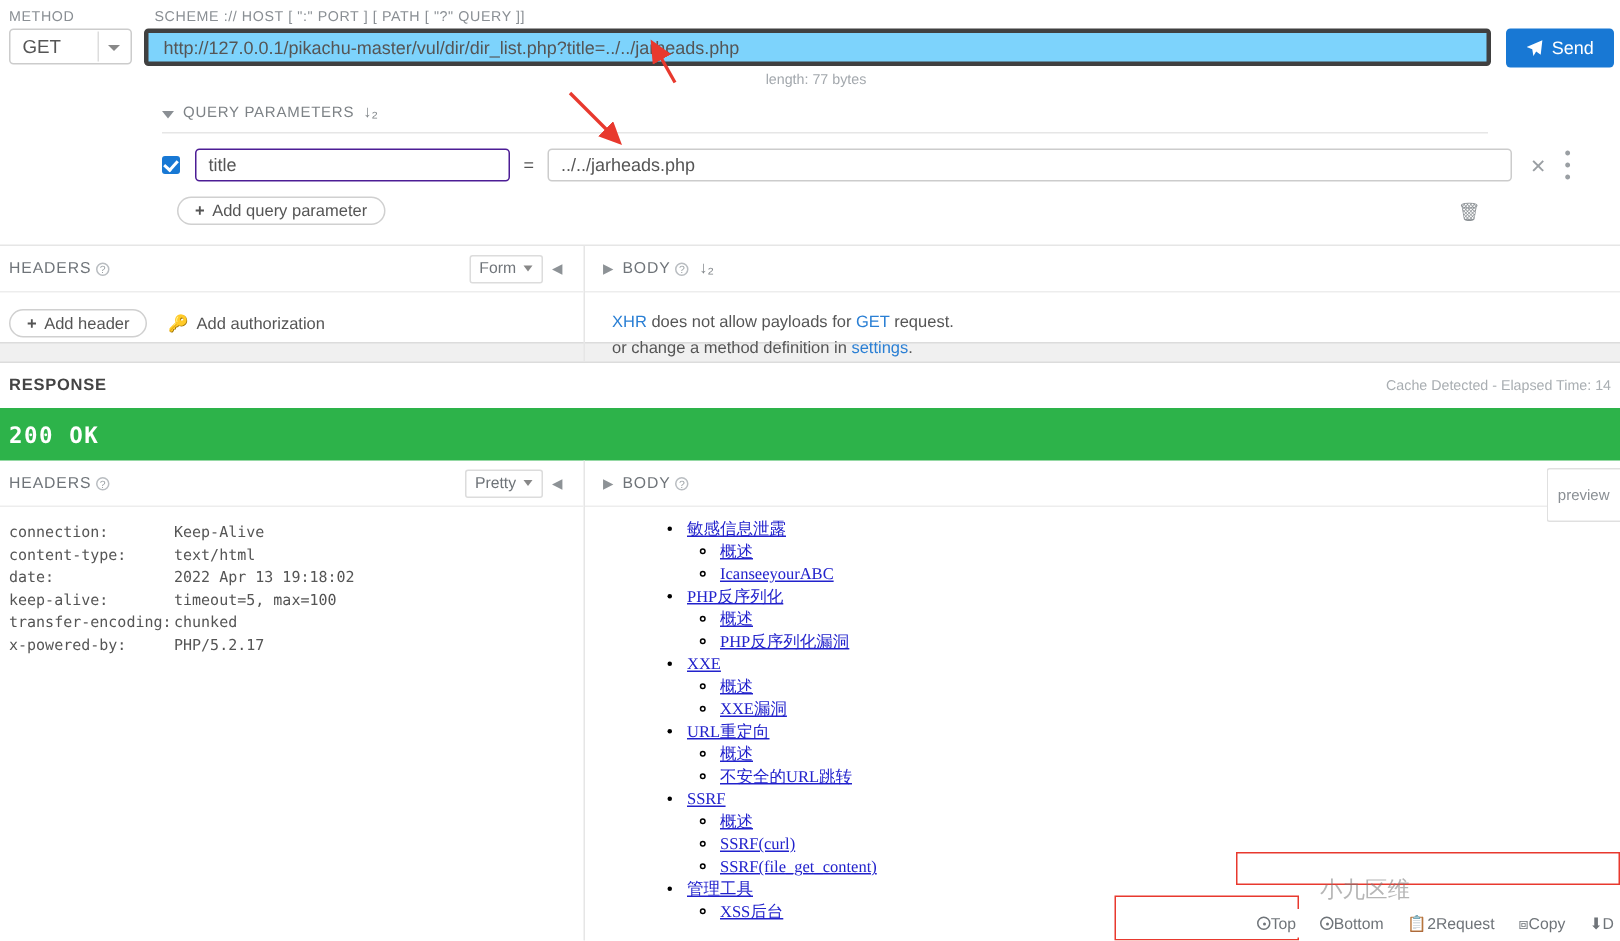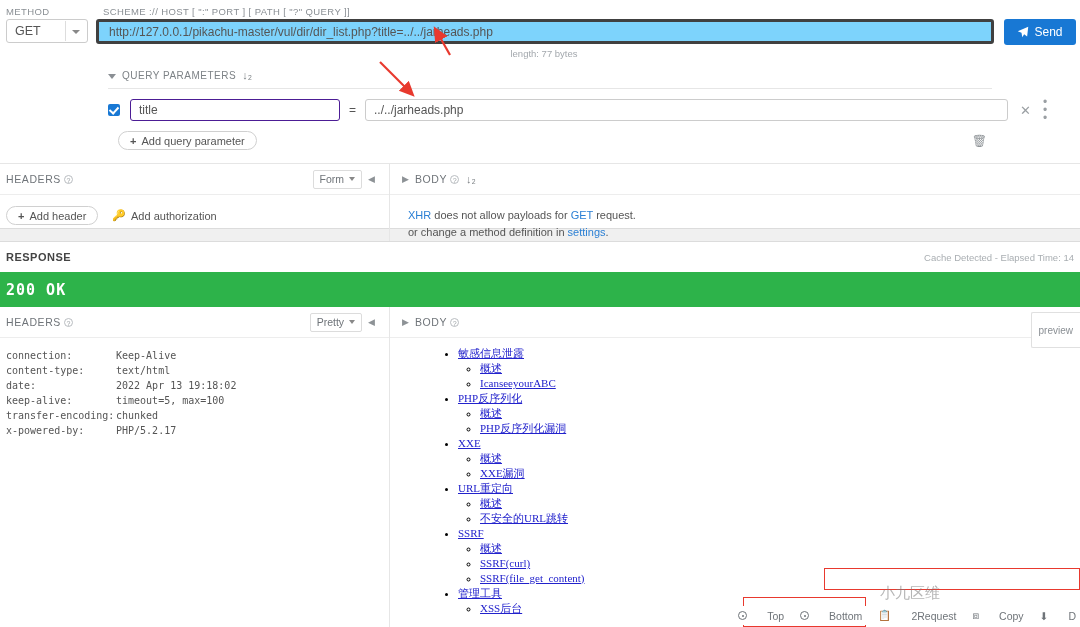--- a/index.html
+++ b/index.html
@@ -150,21 +150,21 @@
     position:absolute; left:880px; top:584px; width:200px; height:48px;
     color:rgba(120,120,120,.55); font-size:15px; font-family:"DejaVu Sans", sans-serif;
     pointer-events:none; white-space:nowrap;
   }
 
   
   .floatbar{
     position:absolute; right:0; bottom:2px; display:flex; align-items:center; gap:16px;
     background:#fff; padding:3px 4px 3px 10px; font-size:10.5px; color:#6f7479;
   }
-  .floatbar .it{display:flex;align-items:center;gap:20px;cursor:pointer;white-space:nowrap;}
+  .floatbar .it{display:flex;align-items:center;gap:0;cursor:pointer;white-space:nowrap;}
   .dotico{display:inline-block;width:9px;height:9px;border-radius:50%;border:1.5px solid #6f7479;position:relative;}
   .dotico:after{content:"";position:absolute;left:2.5px;top:2.5px;width:2px;height:2px;background:#6f7479;border-radius:50%;}
 </style>
 </head>
 <body>
 
 <div class="req-area">
 
   <div class="labels-row">
     <div class="method-col">

